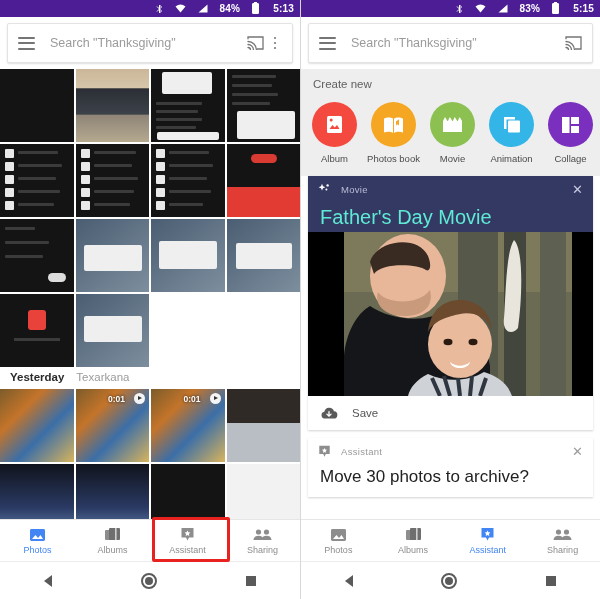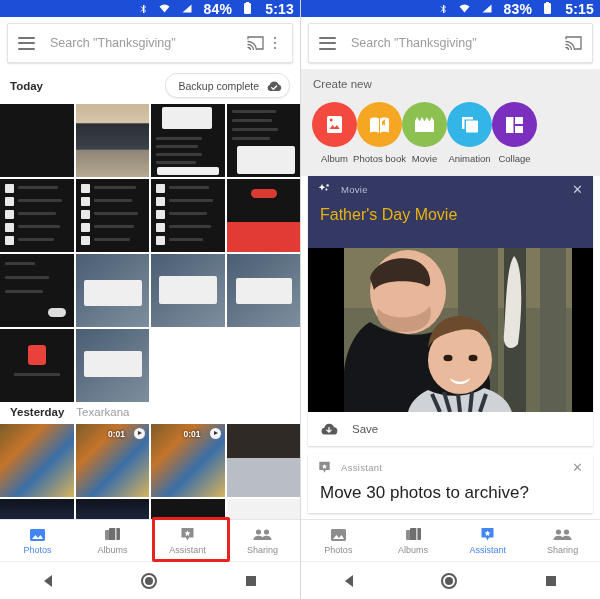--- a/index.html
+++ b/index.html
@@ -3,22 +3,22 @@
 <meta charset="utf-8">
 <style>
   html,body{margin:0;padding:0;background:#ffffff;}
   body{font-family:"Liberation Sans",sans-serif;-webkit-font-smoothing:antialiased;}
   .shot{position:relative;width:600px;height:599px;overflow:hidden;background:#fff;}
   .phone{position:absolute;top:0;width:300px;height:599px;overflow:hidden;background:#fff;}
   .phone.left{left:0;}
   .phone.right{left:300px;border-left:1px solid #d8d8d8;box-sizing:border-box;}
 
   
-  .statusbar{height:17px;background:#1d4ed8;display:flex;align-items:center;justify-content:flex-end;
-             padding-right:6px;gap:12px;color:#fff;font-size:14px;font-weight:bold;letter-spacing:.2px;}
+  .statusbar{height:17px;background:#4c1d95;display:flex;align-items:center;justify-content:flex-end;
+             padding-right:6px;gap:12px;color:#fff;font-size:10px;font-weight:bold;letter-spacing:.2px;}
   .sb-ico{display:block;}
   .sb-batt{width:5px;height:9px;border:1px solid #fff;border-radius:1px;position:relative;background:#fff;}
   .sb-batt:after{content:"";position:absolute;top:-2.5px;left:1px;width:3px;height:1.5px;background:#fff;}
   .sb-time{margin-left:2px;text-align:center;}
 
   
   .searchwrap{padding:6px 7px 6px 7px;background:#fff;}
   .searchbar{height:38px;background:#fff;border:1px solid #e3e3e3;border-radius:2px;
              display:flex;align-items:center;padding:0 10px;box-shadow:0 1px 2px rgba(0,0,0,.13);}
   .hamburger{width:17px;height:13px;display:flex;flex-direction:column;justify-content:space-between;flex:none;}
@@ -69,33 +69,33 @@
   .sys-back{width:0;height:0;border-right:8px solid #5a5a5a;border-top:6px solid transparent;border-bottom:6px solid transparent;}
   .sys-home{width:12px;height:12px;border-radius:50%;border:2.2px solid #5a5a5a;position:relative;}
   .sys-home:after{content:"";position:absolute;inset:2px;border-radius:50%;background:#5a5a5a;}
   .sys-rec{width:10px;height:10px;background:#5a5a5a;}
 
   .redbox{position:absolute;border:3px solid #e8231f;border-radius:2px;box-sizing:border-box;pointer-events:none;}
 
   
   .createwrap{background:#eeeeee;padding:9px 0 12px 0;}
   .create-title{font-size:11.5px;color:#5f5f5f;padding:0 0 12px 12px;}
-  .create-row{display:flex;padding-left:11px;gap:0;align-items:flex-end;}
+  .create-row{display:flex;padding-left:11px;gap:14px;align-items:flex-end;}
   .create-item{width:45px;display:flex;flex-direction:column;align-items:center;gap:6px;flex:none;}
   .create-circle{width:45px;height:45px;border-radius:50%;display:flex;align-items:center;justify-content:center;}
   .create-label{font-size:9.5px;color:#4b4b4b;white-space:nowrap;}
 
   .card{background:#fff;margin:0 7px 8px 7px;box-shadow:0 1px 2px rgba(0,0,0,.18);overflow:hidden;}
   .card.movie{margin-top:0;background:#343963;}
   .cardhead{display:flex;align-items:center;height:26px;padding:0 10px;gap:10px;}
   .cardhead .lbl{font-size:9.5px;letter-spacing:.3px;}
   .movie .lbl{color:#b9bcd6;}
   .card-x{margin-left:auto;font-size:13px;line-height:1;}
   .movie .card-x{color:#c7c9de;}
-  .movie-title{color:#eab308;font-size:16px;padding:4px 12px 24px 12px;}
+  .movie-title{color:#5eead4;font-size:20px;padding:4px 12px 3px 12px;}
   .movie-photo{height:164px;background:#000;position:relative;overflow:hidden;}
   .saverow{display:flex;align-items:center;gap:14px;height:34px;padding:0 12px;background:#fff;}
   .save-label{font-size:11.5px;color:#555;}
   .assist .lbl{color:#9a9a9a;}
   .assist .card-x{color:#9a9a9a;}
   .assist-title{font-size:17px;color:#222;padding:3px 12px 10px 12px;}
 </style>
 </head>
 <body>
 
@@ -131,30 +131,20 @@
           <path d="M1 3.2V1h15v12h-6" stroke="#757575" stroke-width="1.3" fill="none"></path>
         </svg>
         <span class="dots">
             <i></i>
             <i></i>
             <i></i>
           </span>
       </div>
     </div>
 
-    <div class="sec-head">
-      <span class="sec-title">Today</span>
-      <span class="chip">
-        <span class="chip-label">Backup complete</span>
-        <svg width="16" height="12" viewBox="0 0 16 12">
-          <path d="M4 11h8.2A3.3 3.3 0 0 0 12.6 4.5 4.6 4.6 0 0 0 3.8 5 3.1 3.1 0 0 0 4 11z" fill="#5a5a5a"></path>
-          <path d="M5.6 7.6l1.7 1.7 3.3-3.3" stroke="#fff" stroke-width="1.3" fill="none" stroke-linecap="round"></path>
-        </svg>
-      </span>
-    </div>
 
     <div class="grid">
       <div class="cell t-dark"></div>
       <div class="cell t-garage"></div>
       <div class="cell t-rows">
         <div class="t-dialog" style="left:11px;top:3px;width:50px;height:22px;"></div>
         <i style="top:33px;width:46px"></i>
           <i style="top:41px;width:42px"></i>
           <i style="top:49px;width:46px"></i>
           <i style="top:57px;width:40px"></i>

